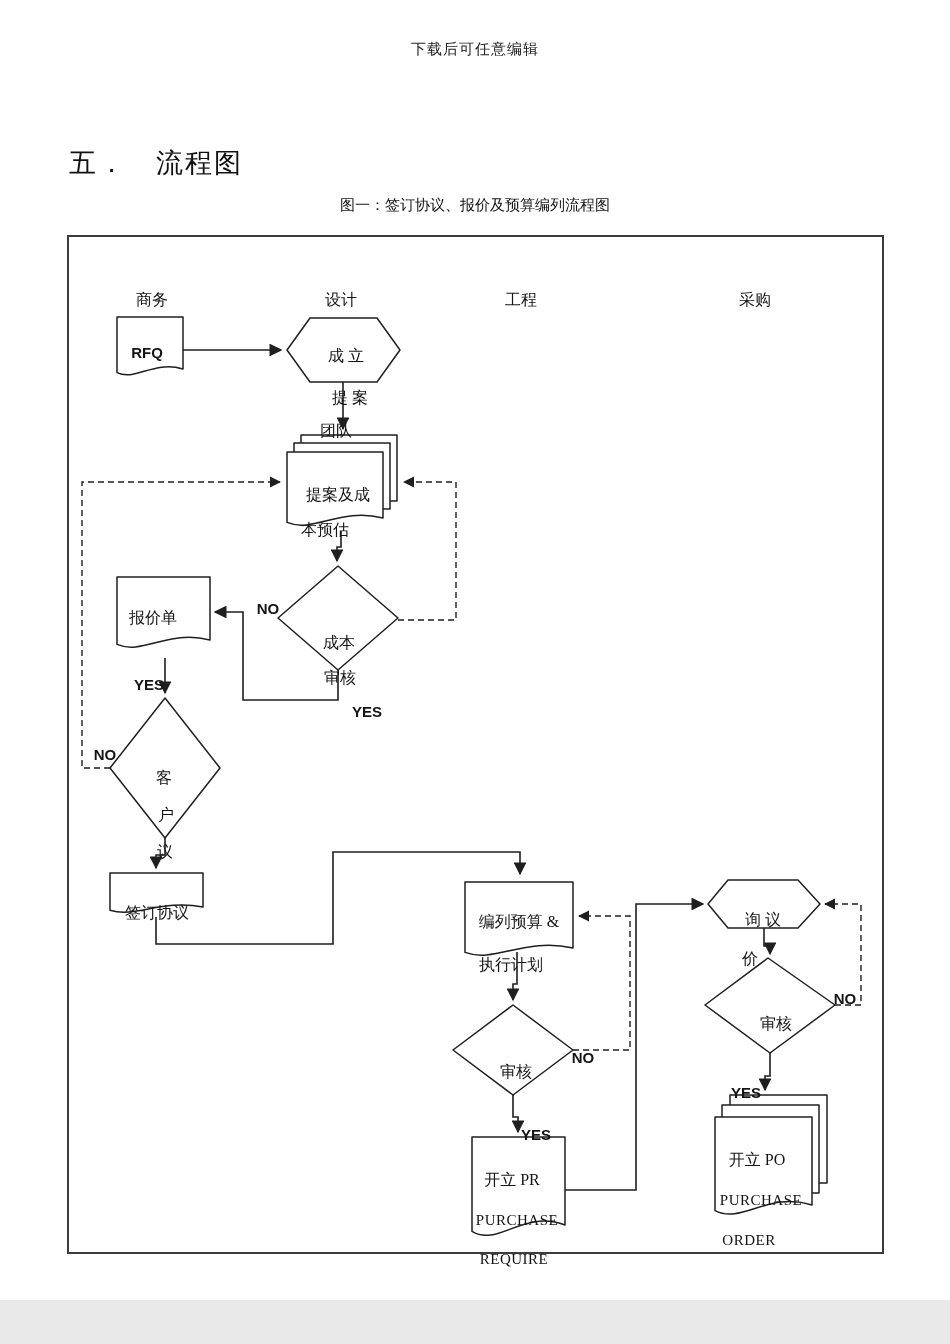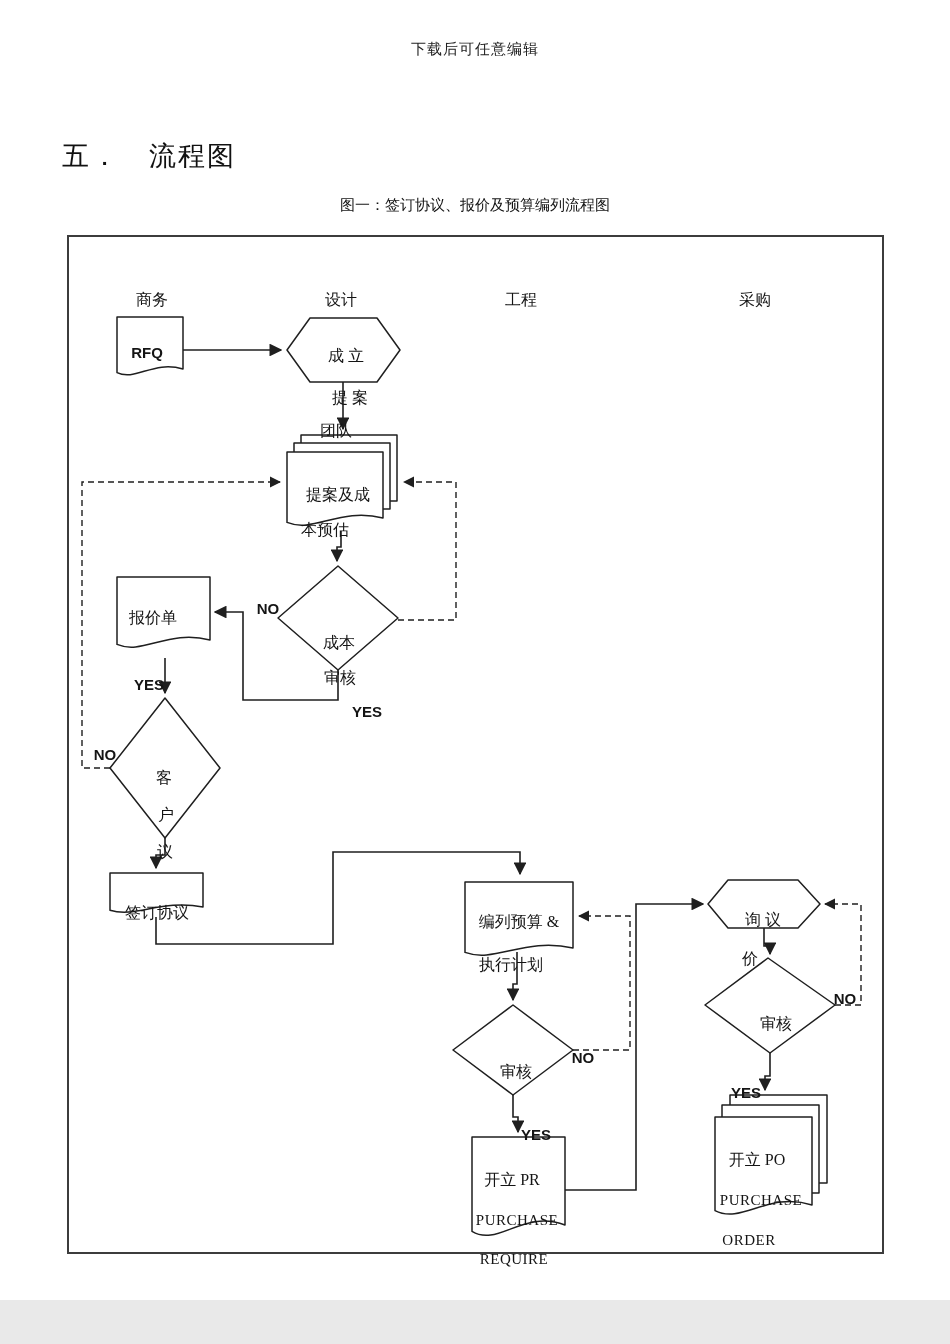--- a/index.html
+++ b/index.html
@@ -10,21 +10,21 @@
     font-family:"Liberation Serif","DejaVu Serif",serif;
     color:#1a1a1a;
     overflow:hidden;
     margin:0 auto;
   }
   .page-header{
     position:absolute;top:40px;left:0;width:950px;
     text-align:center;font-size:15px;letter-spacing:1px;color:#222;
   }
   .section-title{
-    position:absolute;top:138px;left:62px;margin:0;
+    position:absolute;top:138px;left:62px;margin:7px;
     font-size:27px;font-weight:400;letter-spacing:2px;color:#111;
   }
   .figure-caption{
     position:absolute;top:196px;left:0;width:950px;
     text-align:center;font-size:15px;color:#111;
   }
   #flow-svg{position:absolute;top:0;left:0;}
   .frame{fill:none;stroke:#3c3c3c;stroke-width:2;}
   .shape{fill:#ffffff;stroke:#1f1f1f;stroke-width:1.5;stroke-linejoin:round;}
   .edge{fill:none;stroke:#1f1f1f;stroke-width:1.6;}

